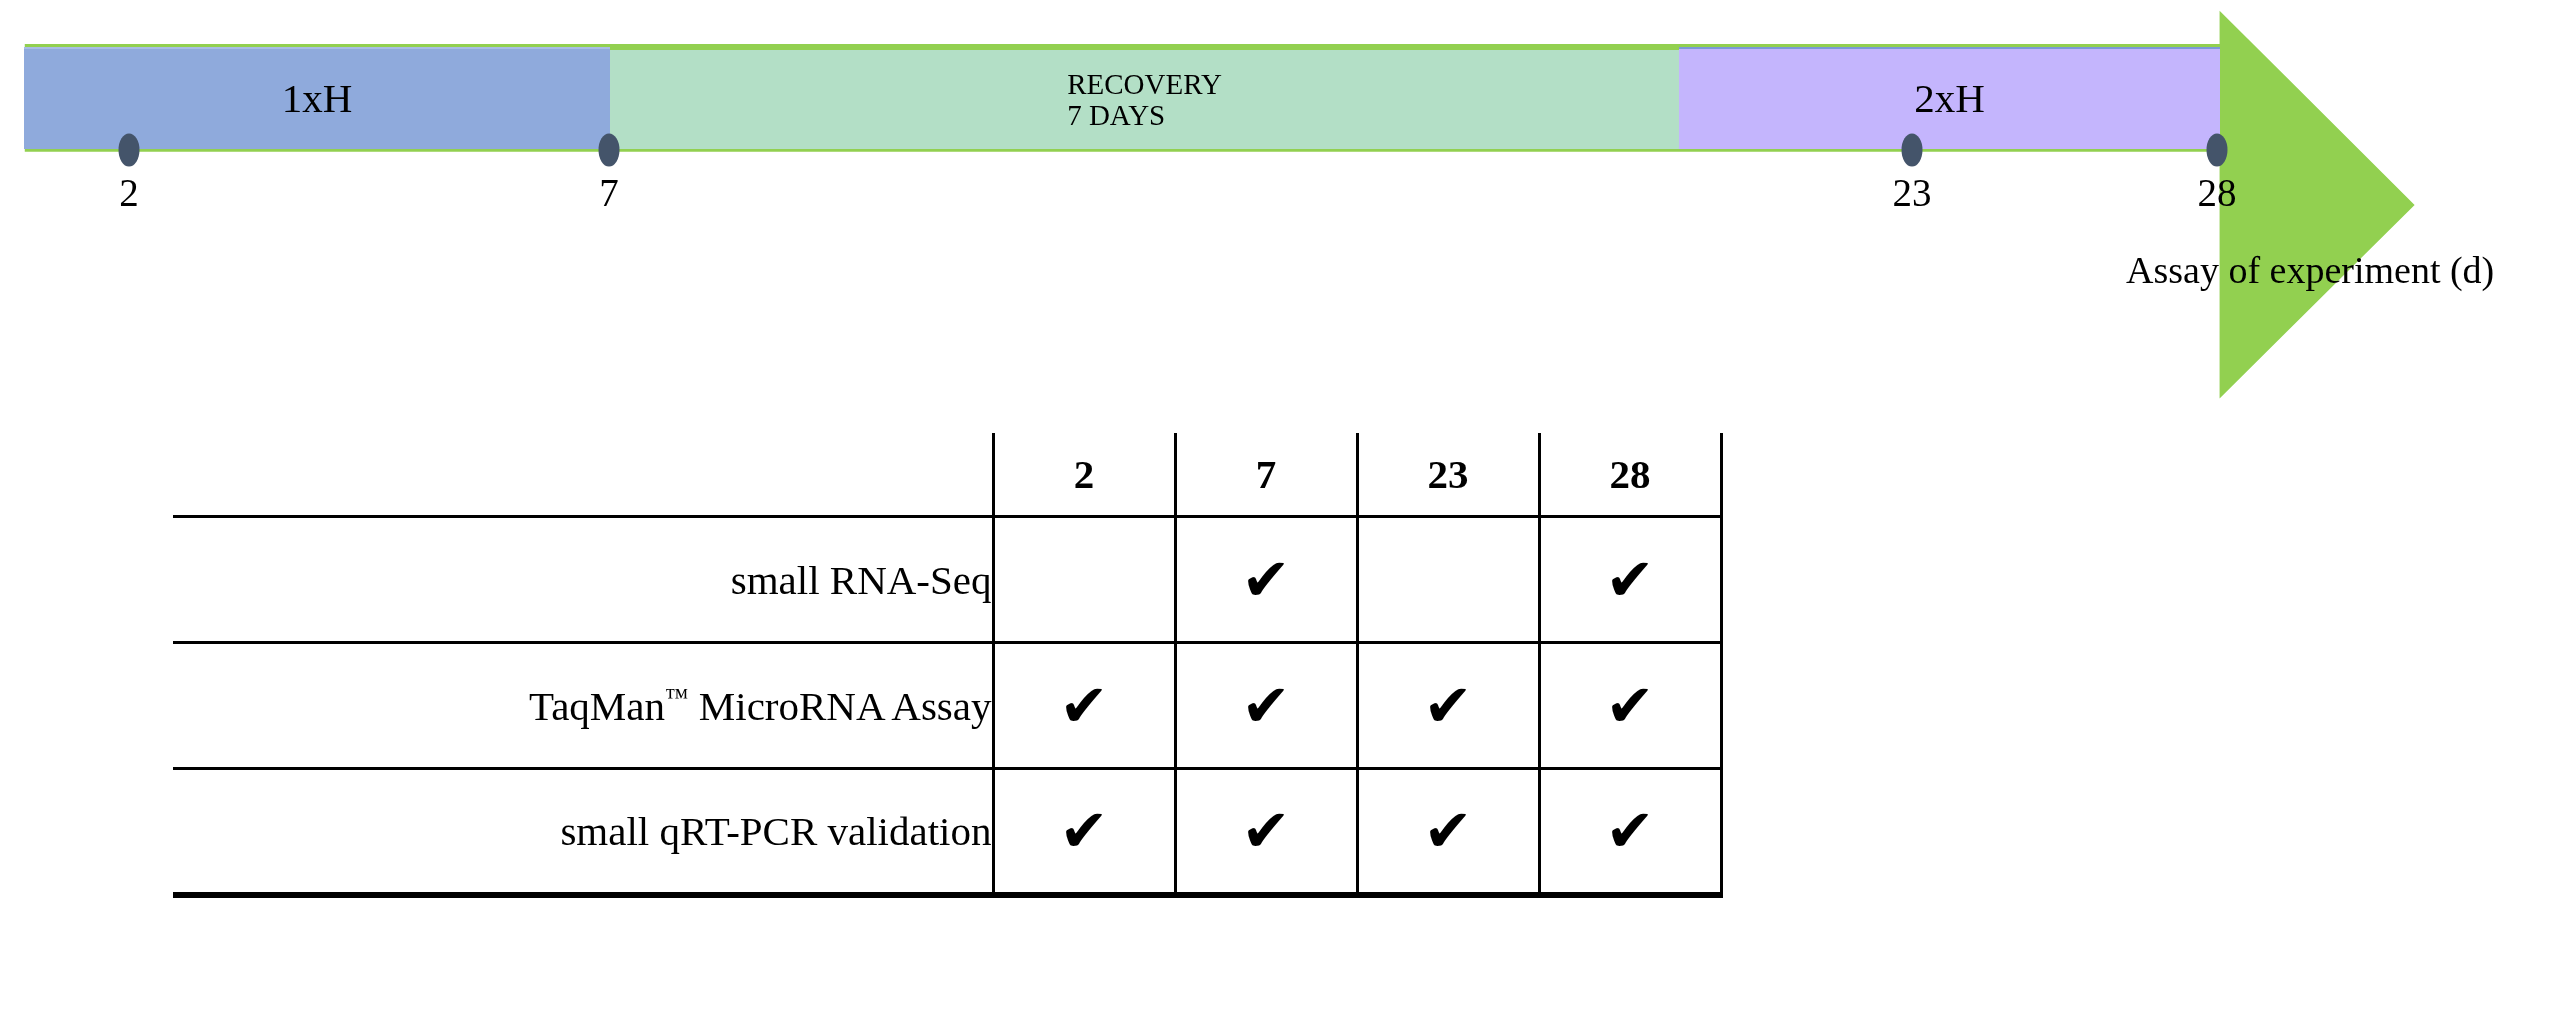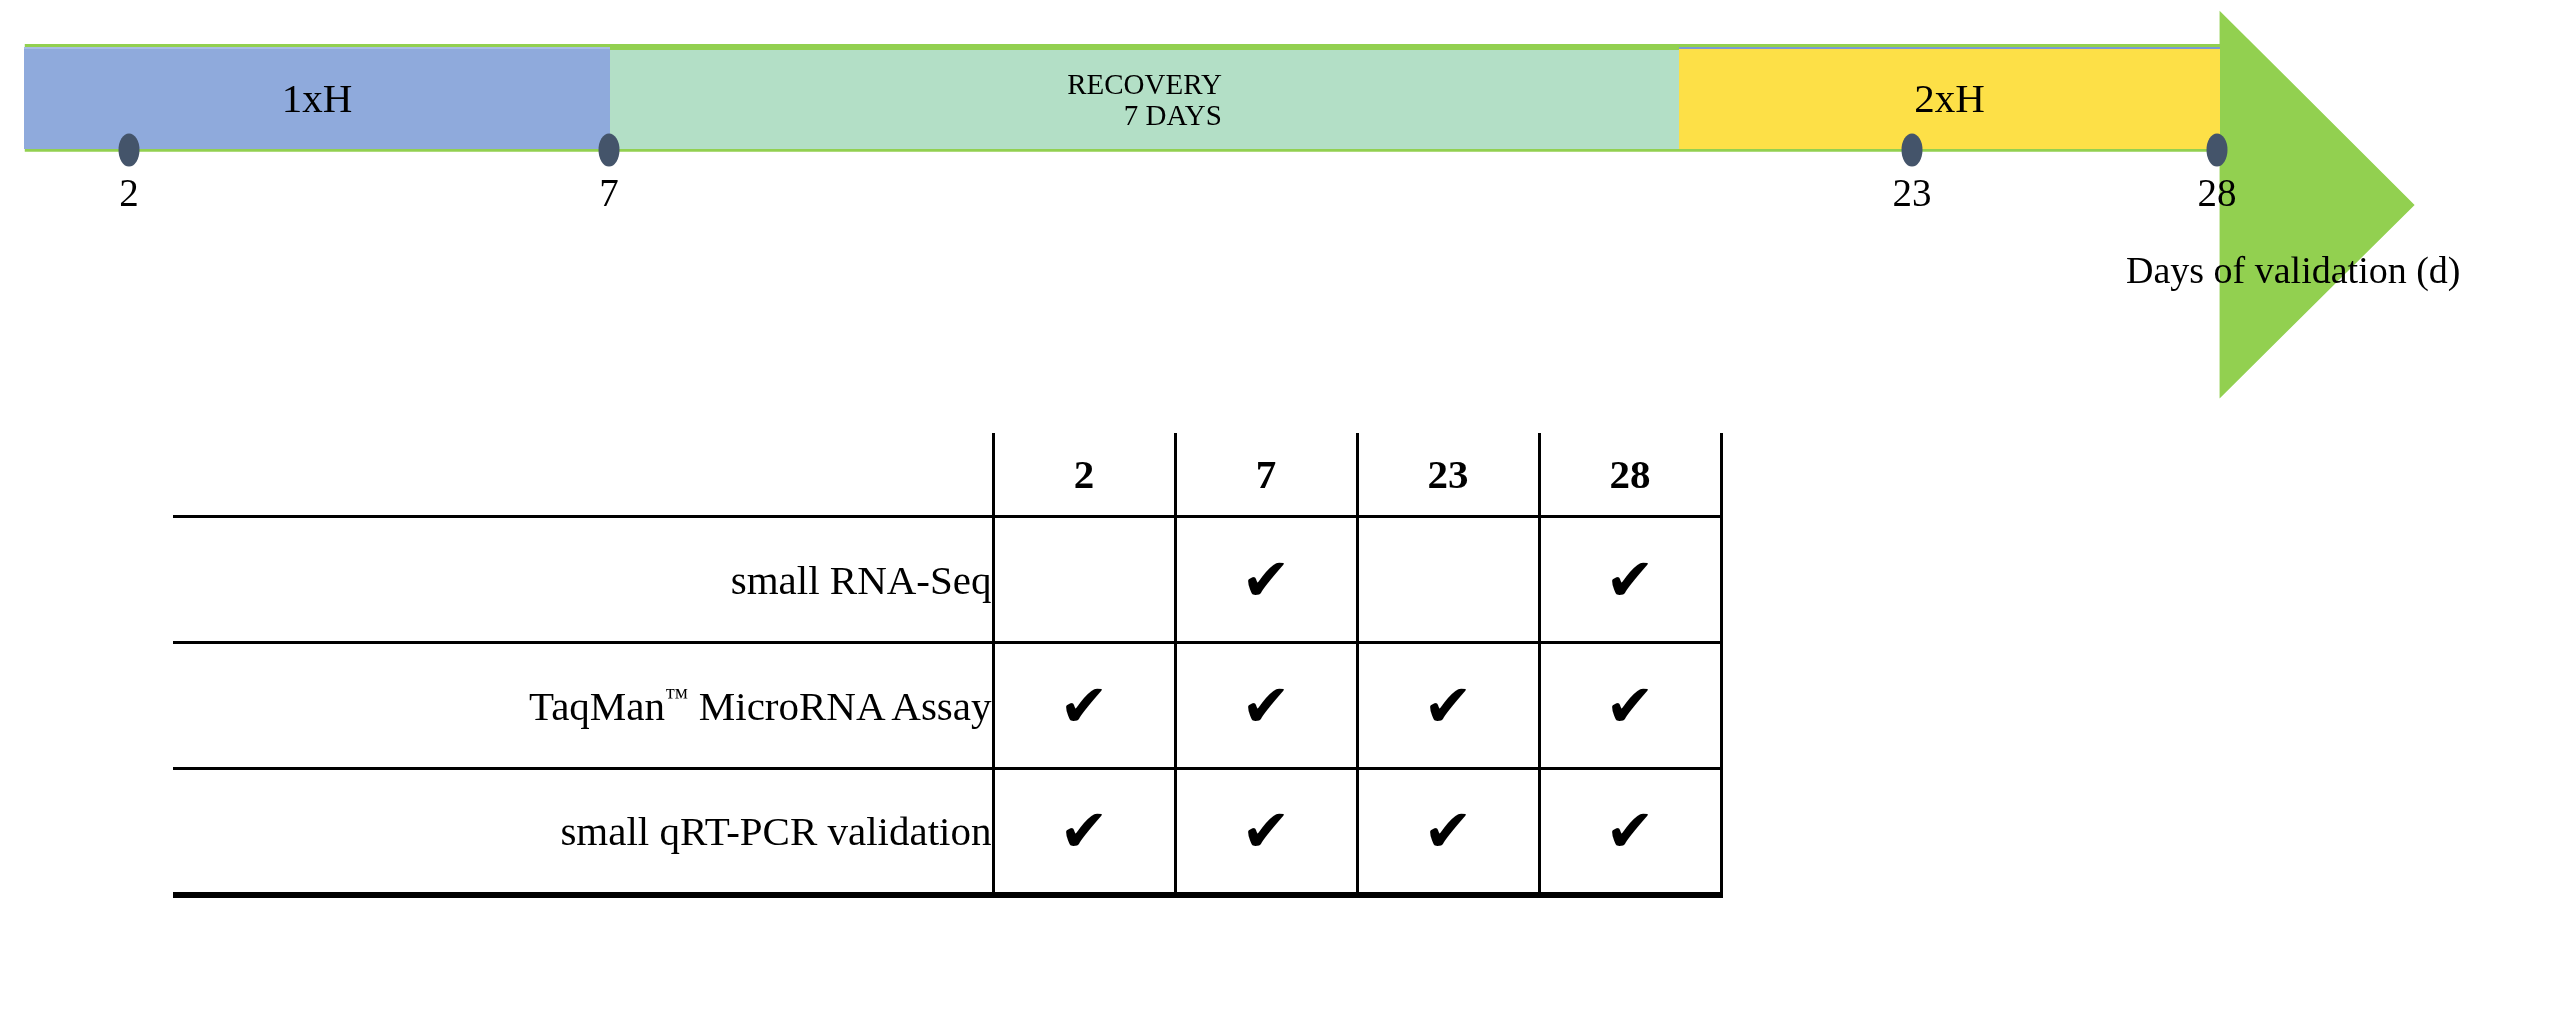--- a/index.html
+++ b/index.html
@@ -10,25 +10,25 @@
 
   
   .timeline{position:absolute;left:0;top:0;width:2576px;height:425px;}
 
   .arrow-svg{position:absolute;left:0;top:0;width:2576px;height:425px;}
 
   .seg{position:absolute;top:47px;height:102px;
        display:flex;align-items:center;justify-content:center;
        box-sizing:border-box;}
   .seg-label{font-weight:normal;font-size:41px;line-height:1.05;letter-spacing:0px;color:#000;}
-  .seg-label.small{font-weight:normal;font-size:29px;text-align:right;}
+  .seg-label.small{font-weight:normal;font-size:29px;text-align:left;}
 
   .seg-1xh{left:24px;width:586px;background:#8FAADC;border-top:2.3px solid #a8bde4;}
   .seg-recovery{left:610px;width:1069px;background:#B3DFC6;border-top:3px solid #92D050;}
-  .seg-2xh{left:1679px;width:541px;background:#fde047;border-top:2.3px solid #7b9ad6;}
+  .seg-2xh{left:1679px;width:541px;background:#c4b5fd;border-top:2.3px solid #7b9ad6;}
 
   
   .dot{position:absolute;width:21px;height:33px;border-radius:50%;
        background:#44546A;transform:translate(-50%,-50%);}
   
   .day-tick{position:absolute;transform:translateX(-50%);
             font-size:39px;line-height:1;color:#000;white-space:nowrap;}
 
   .axis-caption{position:absolute;font-size:38px;line-height:1;white-space:nowrap;color:#000;}
 
@@ -86,21 +86,21 @@
     <div class="dot" style="left:129px;top:150px;"></div>
     <div class="dot" style="left:609px;top:150px;"></div>
     <div class="dot" style="left:1912px;top:150px;"></div>
     <div class="dot" style="left:2217px;top:150px;"></div>
 
     <div class="day-tick" style="left:129px;top:173px;">2</div>
     <div class="day-tick" style="left:609px;top:173px;">7</div>
     <div class="day-tick" style="left:1912px;top:173px;">23</div>
     <div class="day-tick" style="left:2217px;top:173px;">28</div>
 
-    <div class="axis-caption" style="left:2126px;top:251px;">Days of validation (d)</div>
+    <div class="axis-caption" style="left:2126px;top:251px;">Assay of experiment (d)</div>
   </div>
 
   <div class="tbl">
     <table>
       <colgroup>
         <col class="c-label">
           <col class="c-day">
           <col class="c-day">
           <col class="c-day">
           <col class="c-day">

